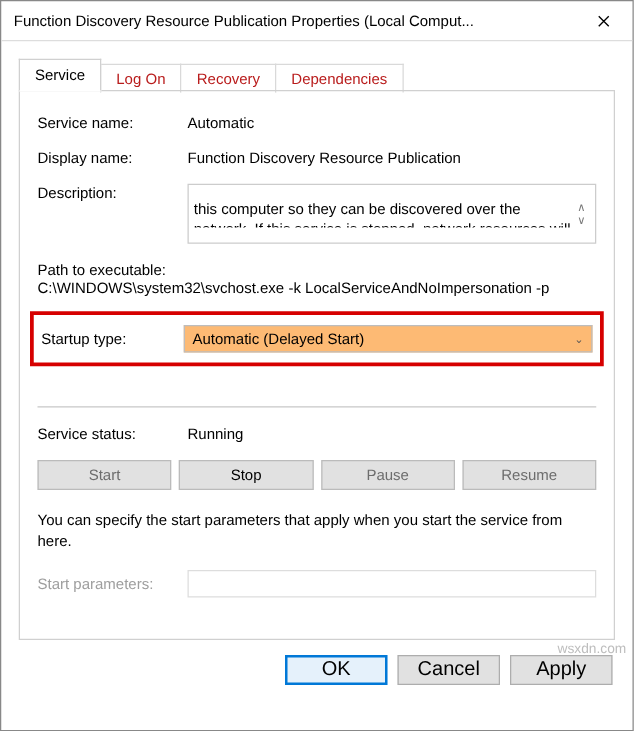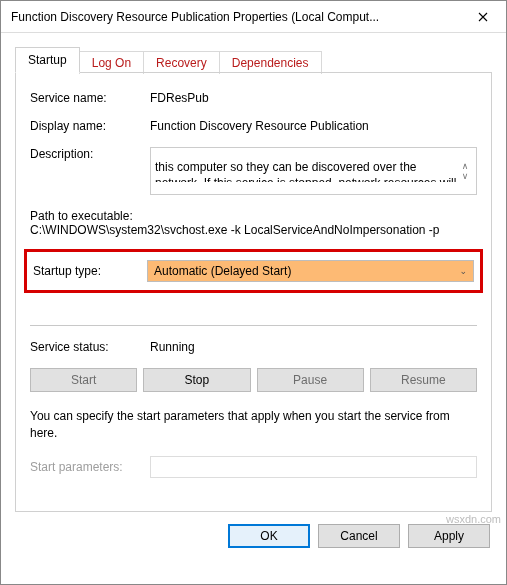--- a/index.html
+++ b/index.html
@@ -182,21 +182,21 @@
     padding: 12px 16px 14px 0;
   }
   .dlg-btn {
     width: 82px;
     height: 24px;
     border: 1px solid #adadad;
     background: #e1e1e1;
     display: flex;
     align-items: center;
     justify-content: center;
-    font-size: 12px;
+    font-size: 16px;
   }
   .dlg-btn.primary {
     border: 2px solid #0078d7;
     background: #e5f1fb;
   }
   .watermark {
     position: absolute;
     right: 6px;
     bottom: 60px;
     font-size: 11px;
@@ -211,31 +211,31 @@
   <div class="titlebar-title">Function Discovery Resource Publication Properties (Local Comput...</div>
   <div class="titlebar-close">
     <svg width="10" height="10" viewBox="0 0 10 10">
         <path d="M1 1 L9 9 M9 1 L1 9" stroke="#000" stroke-width="1.1"></path>
       </svg>
   </div>
 </div>
 
 <div class="body-area">
   <div class="tabs">
-    <div class="tab active">Startup</div>
+    <div class="tab active">Service</div>
     <div class="tab inactive">Log On</div>
     <div class="tab inactive">Recovery</div>
     <div class="tab inactive">Dependencies</div>
   </div>
 
   <div class="tab-content">
 
     <div class="row">
       <div class="label-col">Service name:</div>
-      <div class="value-col">FDResPub</div>
+      <div class="value-col">Automatic</div>
     </div>
 
     <div class="row">
       <div class="label-col">Display name:</div>
       <div class="value-col">Function Discovery Resource Publication</div>
     </div>
 
     <div class="row">
       <div class="label-col">Description:</div>
       <div class="value-col desc-box">

